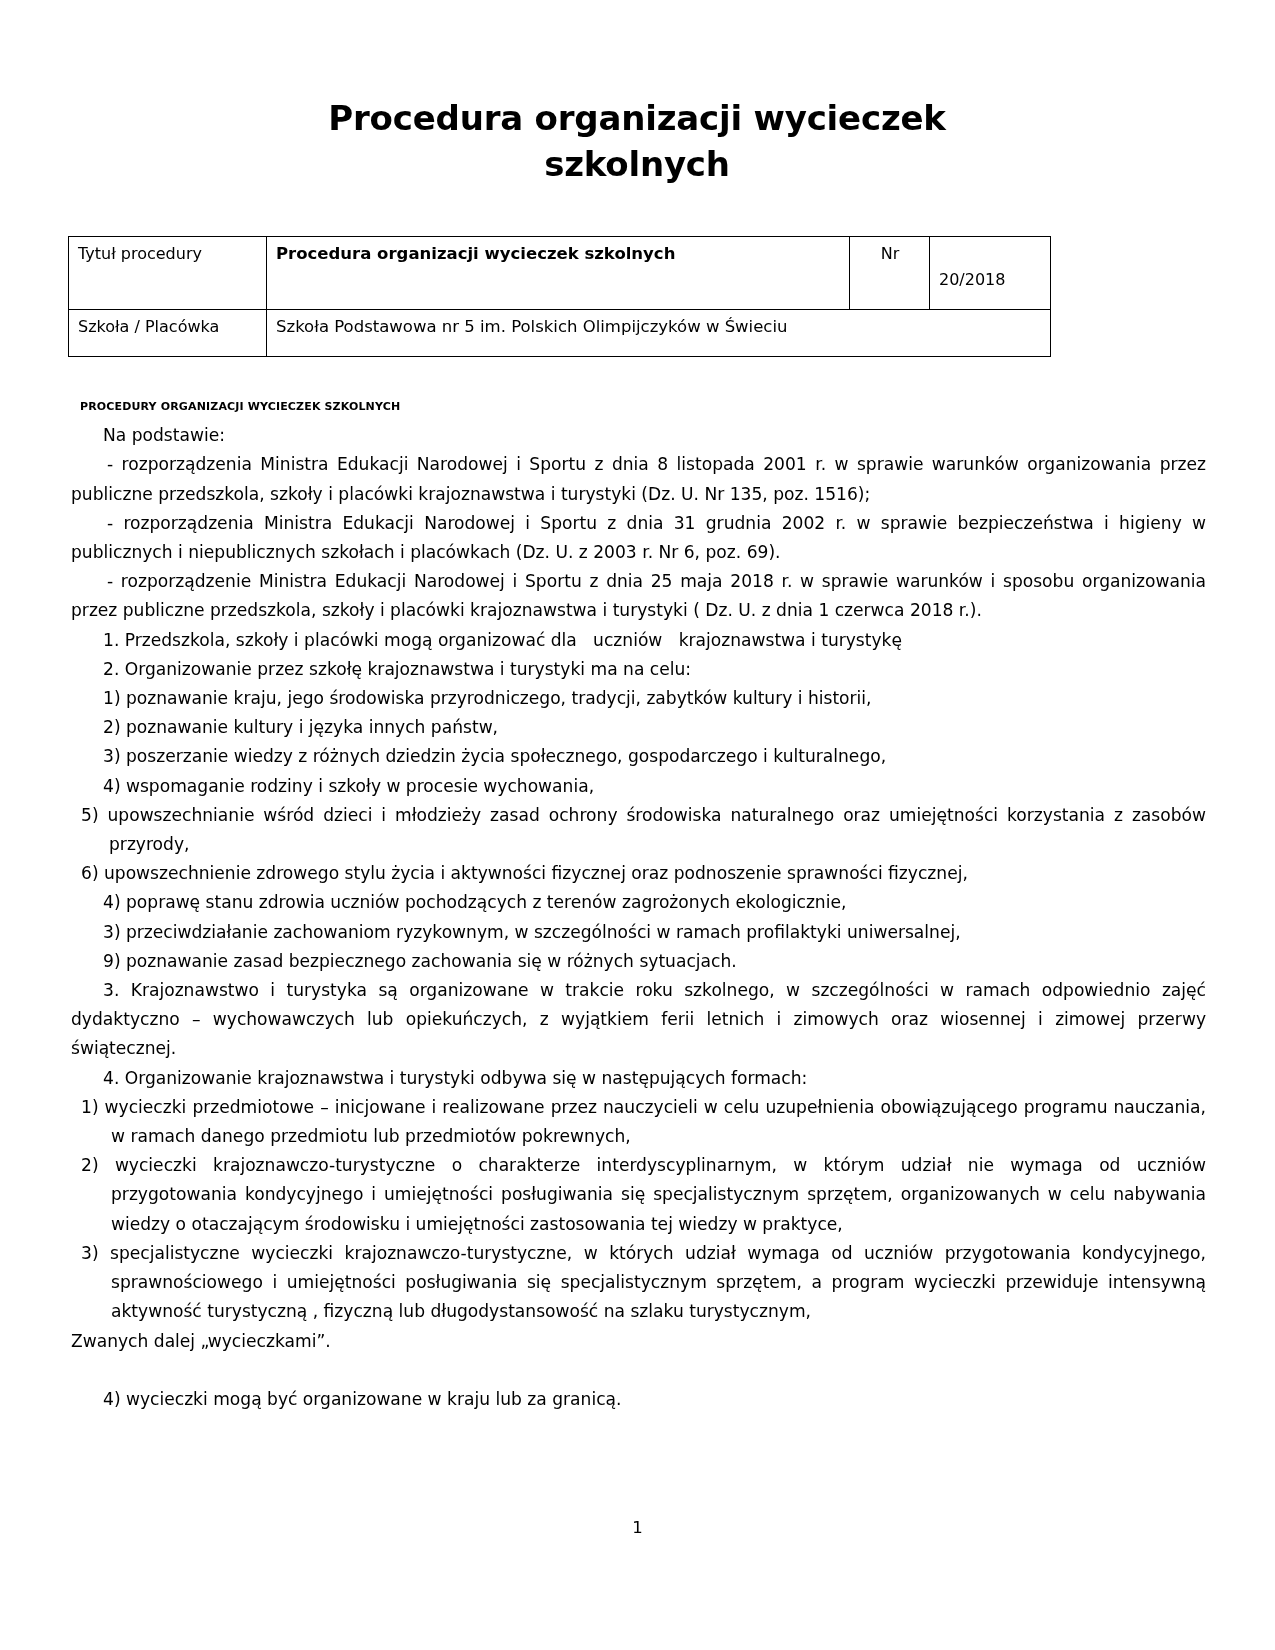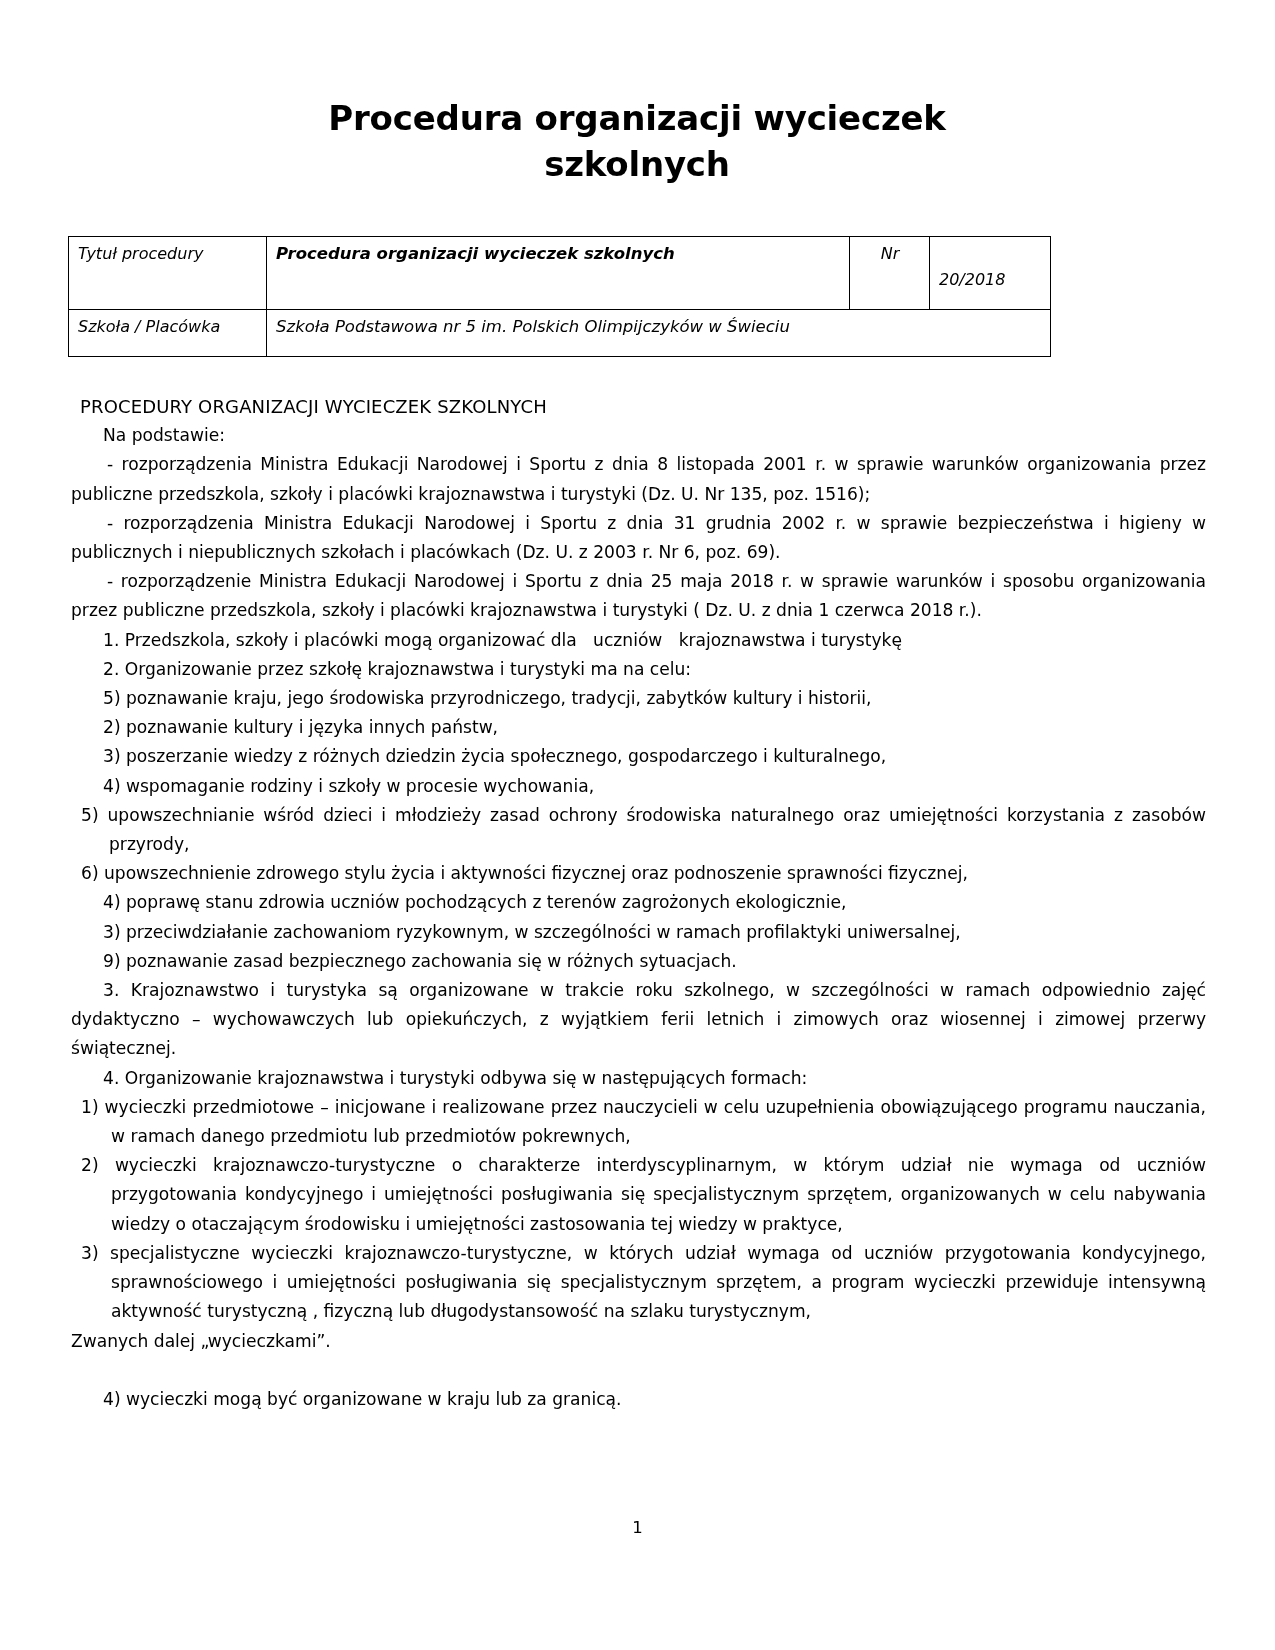--- a/index.html
+++ b/index.html
@@ -37,21 +37,20 @@
 
   
   .meta-table {
     position: absolute;
     left: 68px;
     top: 236px;
     width: 910px;
     border-collapse: collapse;
     table-layout: fixed;
     font-size: 16px;
-    font-style: italic;
   }
   .meta-table td {
     border: 1.6px solid #000000;
     padding: 6px 8px 6px 9px;
     vertical-align: top;
     line-height: 22px;
   }
   .meta-table .c-label   { width: 180px; }
   .meta-table .c-value   { width: 565px; font-weight: bold; font-size: 16.5px; }
   .meta-table .c-nrlabel { width: 62px; text-align: center; }
@@ -72,22 +71,22 @@
     width: 1135px;
     font-size: 17.1px;
     line-height: 29.2px;
   }
   .body-block p {
     margin: 0;
     text-align: justify;
     text-justify: inter-word;
   }
   .heading-line {
-    font-weight: normal;
-    font-size: 18px;
+    font-weight: bold;
+    font-size: 11px;
     letter-spacing: 0.15px;
     text-align: left;
     padding-left: 9px;
   }
   .p-indent { text-indent: 36px; }
   .p-indent-sm { text-indent: 32px; }
   .p-flat { text-indent: 0; }
   .p-hang {
     padding-left: 38px;
     text-indent: -28px;
@@ -144,21 +143,21 @@
 
     <p class="p-indent">- rozporządzenia Ministra Edukacji Narodowej i Sportu z dnia 31 grudnia 2002 r. w sprawie bezpieczeństwa i higieny w publicznych i niepublicznych szkołach i placówkach (Dz. U. z 2003 r. Nr 6, poz. 69).</p>
 
     <p class="p-indent">- rozporządzenie Ministra Edukacji Narodowej i Sportu z dnia 25 maja 2018 r. w sprawie warunków i sposobu organizowania przez publiczne przedszkola, szkoły i placówki krajoznawstwa i turystyki ( Dz. U. z dnia 1 czerwca 2018 r.).</p>
 
     <p class="p-indent-sm nowrap-gap last-free">1. Przedszkola, szkoły i placówki mogą organizować dla   uczniów   krajoznawstwa i turystykę</p>
 
 
     <p class="p-indent-sm last-free">2. Organizowanie przez szkołę krajoznawstwa i turystyki ma na celu:</p>
 
-    <p class="p-indent-sm last-free">5) poznawanie kraju, jego środowiska przyrodniczego, tradycji, zabytków kultury i historii,</p>
+    <p class="p-indent-sm last-free">1) poznawanie kraju, jego środowiska przyrodniczego, tradycji, zabytków kultury i historii,</p>
 
     <p class="p-indent-sm last-free">2) poznawanie kultury i języka innych państw,</p>
 
     <p class="p-indent-sm last-free">3) poszerzanie wiedzy z różnych dziedzin życia społecznego, gospodarczego i kulturalnego,</p>
 
     <p class="p-indent-sm last-free">4) wspomaganie rodziny i szkoły w procesie wychowania,</p>
 
     <p class="p-hang">5) upowszechnianie wśród dzieci i młodzieży zasad ochrony środowiska naturalnego oraz umiejętności korzystania z zasobów przyrody,</p>
 
     <p class="p-hang">6)  upowszechnienie  zdrowego  stylu  życia  i  aktywności  fizycznej  oraz  podnoszenie  sprawności fizycznej,</p>

